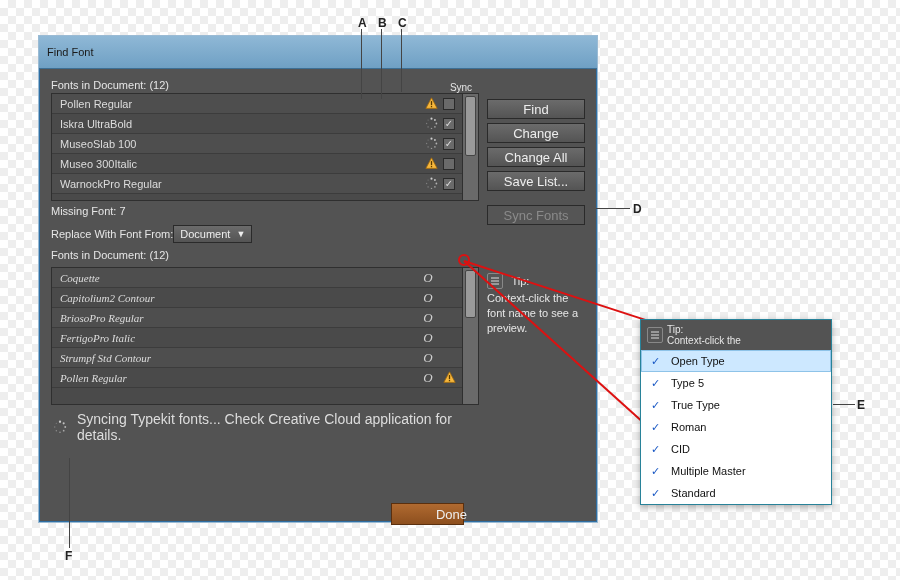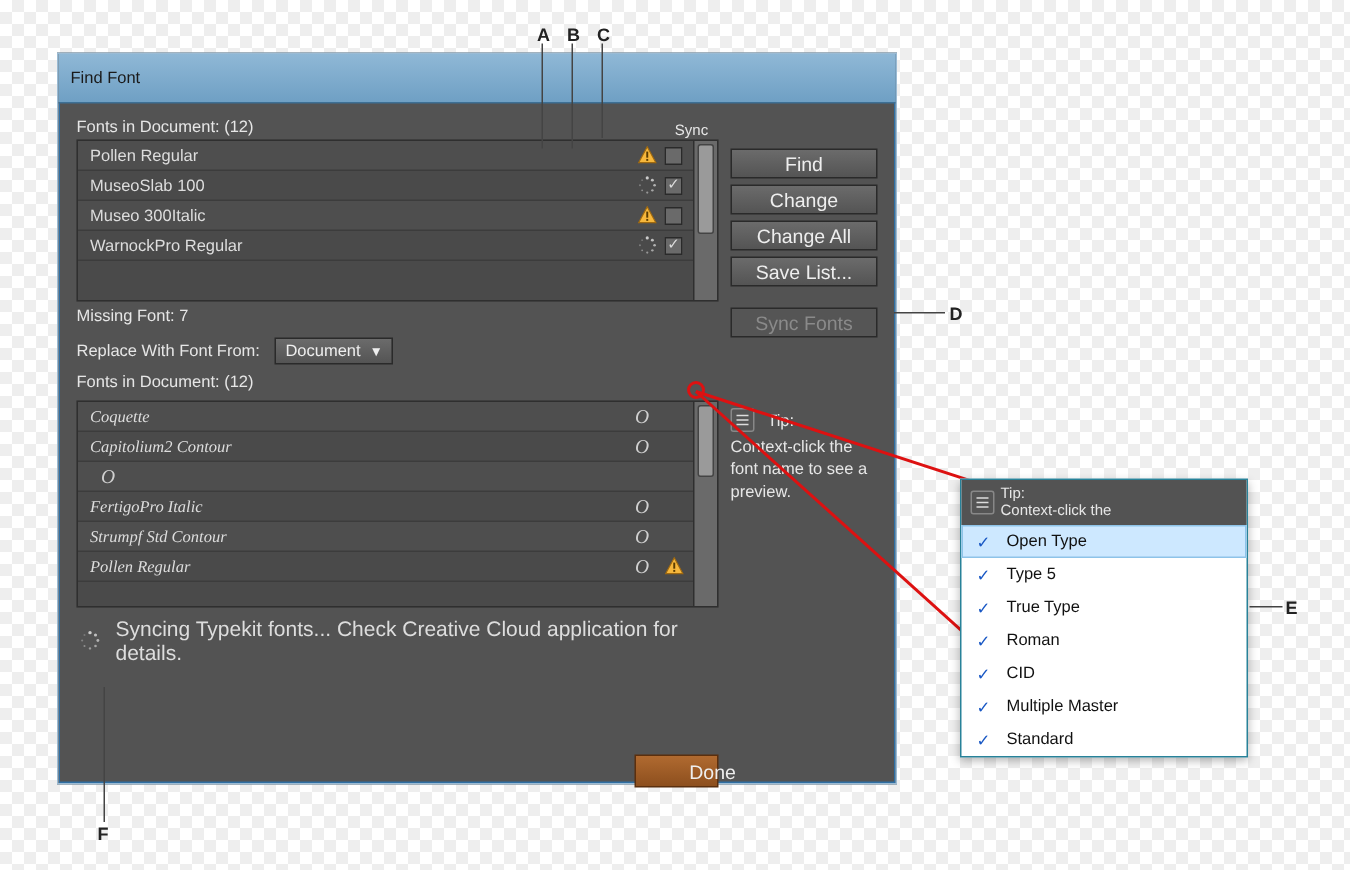--- a/index.html
+++ b/index.html
@@ -20,25 +20,25 @@
   .rows { flex:1; overflow:hidden; }
   .scrollbar { width: 16px; background:#6a6a6a; border-left:1px solid #2f2f2f; position:relative; }
   .scrollbar .thumb { position:absolute; left:2px; right:2px; background:#9a9a9a; border:1px solid #444; border-radius:2px; }
   .row { display:flex; align-items:center; height:20px; border-bottom:1px solid #3c3c3c; padding:0 4px 0 8px; }
   .row:nth-child(odd){ background:#4e4e4e; }
   .row .name { flex:1; color:#ddd; font-size:11px; white-space:nowrap; overflow:hidden; text-overflow:ellipsis; }
   .row .st { width:18px; display:flex; justify-content:center; }
   .row .sy { width:18px; display:flex; justify-content:center; }
   .btn { height:20px; background:linear-gradient(#6b6b6b,#545454); border:1px solid #2a2a2a; color:#eee; font-size:13px; display:flex; align-items:center; justify-content:center; cursor:pointer; }
   .btn.disabled { color:#8a8a8a; background:#555; cursor:default; }
-  .btn.done { background:linear-gradient(#b06a30,#8d4f1e); border:1px solid #5a2f0e; width:56px; height:22px; align-self:flex-end; margin-top:auto; margin-right:0;padding-left:48px; }
+  .btn.done { background:linear-gradient(#b06a30,#8d4f1e); border:1px solid #5a2f0e; width:73px; height:22px; align-self:flex-end; margin-top:auto; margin-right:15px;padding-left:48px; }
   .small-gap { height:6px; }
   .dropdown { display:inline-flex; align-items:center; background:linear-gradient(#6b6b6b,#545454); border:1px solid #2a2a2a; height:18px; padding:0 6px; color:#eee; font-size:11px; gap:6px; cursor:pointer; }
   .dropdown .arrow { font-size:9px; }
-  .replace-row { display:flex; align-items:center; gap:10px; margin:6px 0 6px 0; }
+  .replace-row { display:flex; align-items:center; gap:0; margin:6px 0 6px 0; }
   .replace-list .row .name { font-family: Georgia, "Times New Roman", serif; font-style: italic; }
   .replace-list .row .o { width:24px; color:#d0d0d0; font-style:italic; font-family: Georgia, serif; text-align:center; font-size:13px; }
   .status-row { display:flex; align-items:center; gap:10px; color:#ddd; font-size:14px; padding:6px 2px; }
   .tip { color:#e6e6e6; font-size:11px; line-height:1.35; margin-top:6px; }
   .tip-icon { width:16px; height:16px; border:1px solid #888; background:#555; display:inline-flex; align-items:center; justify-content:center; border-radius:2px; margin-right:4px; vertical-align:middle; cursor:pointer; }
   .tip-icon svg { width:10px; height:10px; }
   .warn-icon svg, .spin-icon svg, .check-icon svg { display:block; }
   .checkbox { width:12px; height:12px; background:#6a6a6a; border:1px solid #2a2a2a; display:inline-flex; align-items:center; justify-content:center; }
   .checkbox.checked::after { content:"✓"; color:#ddd; font-size:10px; line-height:1; }
 
@@ -79,72 +79,92 @@
                     <path d="M8 1 L15 14 H1 Z" fill="#f6b73c" stroke="#a06a10"></path>
                     <rect x="7.2" y="5" width="1.6" height="5" fill="#5a3b00"></rect>
                     <rect x="7.2" y="11" width="1.6" height="1.6" fill="#5a3b00"></rect>
                   </svg>
                 </span>
                 <span class="sy">
                   <span class="checkbox "></span>
                 </span>
               </div>
               <div class="row">
-                <span class="name">MuseoSlab 100</span>
+                <span class="name">Iskra UltraBold</span>
                 <span class="st">
                   <svg width="13" height="13" viewBox="0 0 16 16">
                     <g fill="#ccc">
                       <circle cx="8" cy="2" r="1.3"></circle>
                       <circle cx="12.2" cy="3.8" r="1.2" opacity=".9"></circle>
                       <circle cx="14" cy="8" r="1.1" opacity=".8"></circle>
                       <circle cx="12.2" cy="12.2" r="1" opacity=".7"></circle>
                       <circle cx="8" cy="14" r=".9" opacity=".6"></circle>
                       <circle cx="3.8" cy="12.2" r=".8" opacity=".5"></circle>
                       <circle cx="2" cy="8" r=".8" opacity=".4"></circle>
                       <circle cx="3.8" cy="3.8" r=".8" opacity=".3"></circle>
                     </g>
                   </svg>
                 </span>
                 <span class="sy">
                   <span class="checkbox checked"></span>
                 </span>
               </div>
               <div class="row">
-                <span class="name">Museo 300Italic</span>
-                <span class="st">
-                  <svg width="13" height="13" viewBox="0 0 16 16">
-                    <path d="M8 1 L15 14 H1 Z" fill="#f6b73c" stroke="#a06a10"></path>
-                    <rect x="7.2" y="5" width="1.6" height="5" fill="#5a3b00"></rect>
-                    <rect x="7.2" y="11" width="1.6" height="1.6" fill="#5a3b00"></rect>
-                  </svg>
-                </span>
-                <span class="sy">
-                  <span class="checkbox "></span>
-                </span>
-              </div>
-              <div class="row">
-                <span class="name">WarnockPro Regular</span>
+                <span class="name">MuseoSlab 100</span>
                 <span class="st">
                   <svg width="13" height="13" viewBox="0 0 16 16">
                     <g fill="#ccc">
                       <circle cx="8" cy="2" r="1.3"></circle>
                       <circle cx="12.2" cy="3.8" r="1.2" opacity=".9"></circle>
                       <circle cx="14" cy="8" r="1.1" opacity=".8"></circle>
                       <circle cx="12.2" cy="12.2" r="1" opacity=".7"></circle>
                       <circle cx="8" cy="14" r=".9" opacity=".6"></circle>
                       <circle cx="3.8" cy="12.2" r=".8" opacity=".5"></circle>
                       <circle cx="2" cy="8" r=".8" opacity=".4"></circle>
                       <circle cx="3.8" cy="3.8" r=".8" opacity=".3"></circle>
                     </g>
                   </svg>
                 </span>
                 <span class="sy">
                   <span class="checkbox checked"></span>
                 </span>
               </div>
+              <div class="row">
+                <span class="name">Museo 300Italic</span>
+                <span class="st">
+                  <svg width="13" height="13" viewBox="0 0 16 16">
+                    <path d="M8 1 L15 14 H1 Z" fill="#f6b73c" stroke="#a06a10"></path>
+                    <rect x="7.2" y="5" width="1.6" height="5" fill="#5a3b00"></rect>
+                    <rect x="7.2" y="11" width="1.6" height="1.6" fill="#5a3b00"></rect>
+                  </svg>
+                </span>
+                <span class="sy">
+                  <span class="checkbox "></span>
+                </span>
+              </div>
+              <div class="row">
+                <span class="name">WarnockPro Regular</span>
+                <span class="st">
+                  <svg width="13" height="13" viewBox="0 0 16 16">
+                    <g fill="#ccc">
+                      <circle cx="8" cy="2" r="1.3"></circle>
+                      <circle cx="12.2" cy="3.8" r="1.2" opacity=".9"></circle>
+                      <circle cx="14" cy="8" r="1.1" opacity=".8"></circle>
+                      <circle cx="12.2" cy="12.2" r="1" opacity=".7"></circle>
+                      <circle cx="8" cy="14" r=".9" opacity=".6"></circle>
+                      <circle cx="3.8" cy="12.2" r=".8" opacity=".5"></circle>
+                      <circle cx="2" cy="8" r=".8" opacity=".4"></circle>
+                      <circle cx="3.8" cy="3.8" r=".8" opacity=".3"></circle>
+                    </g>
+                  </svg>
+                </span>
+                <span class="sy">
+                  <span class="checkbox checked"></span>
+                </span>
+              </div>
             </div>
           <div class="scrollbar">
               <div class="thumb" style="top:2px;height:60px"></div>
             </div>
         </div>
       </div>
       <div class="label" style="margin-top:4px">Missing Font: 7</div>
 
       <div class="replace-row">
         <span class="label" style="margin:0">Replace With Font From:</span>
@@ -162,20 +182,21 @@
                 <span class="name">Coquette</span>
                 <span class="o">O</span>
                 <span class="st"></span>
               </div>
               <div class="row">
                 <span class="name">Capitolium2 Contour</span>
                 <span class="o">O</span>
                 <span class="st"></span>
               </div>
               <div class="row">
+                <span class="name">BriosoPro Regular</span>
                 <span class="o">O</span>
                 <span class="st"></span>
               </div>
               <div class="row">
                 <span class="name">FertigoPro Italic</span>
                 <span class="o">O</span>
                 <span class="st"></span>
               </div>
               <div class="row">
                 <span class="name">Strumpf Std Contour</span>

